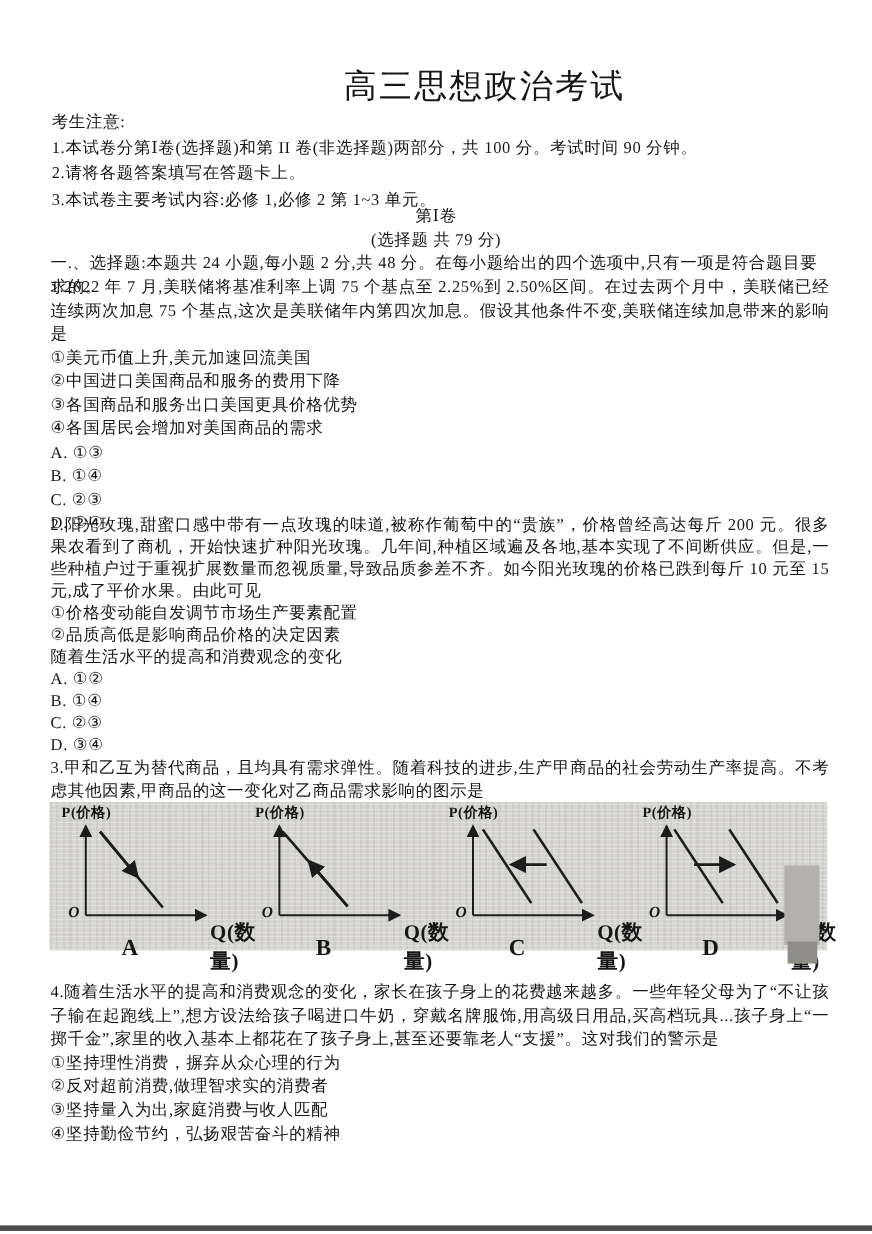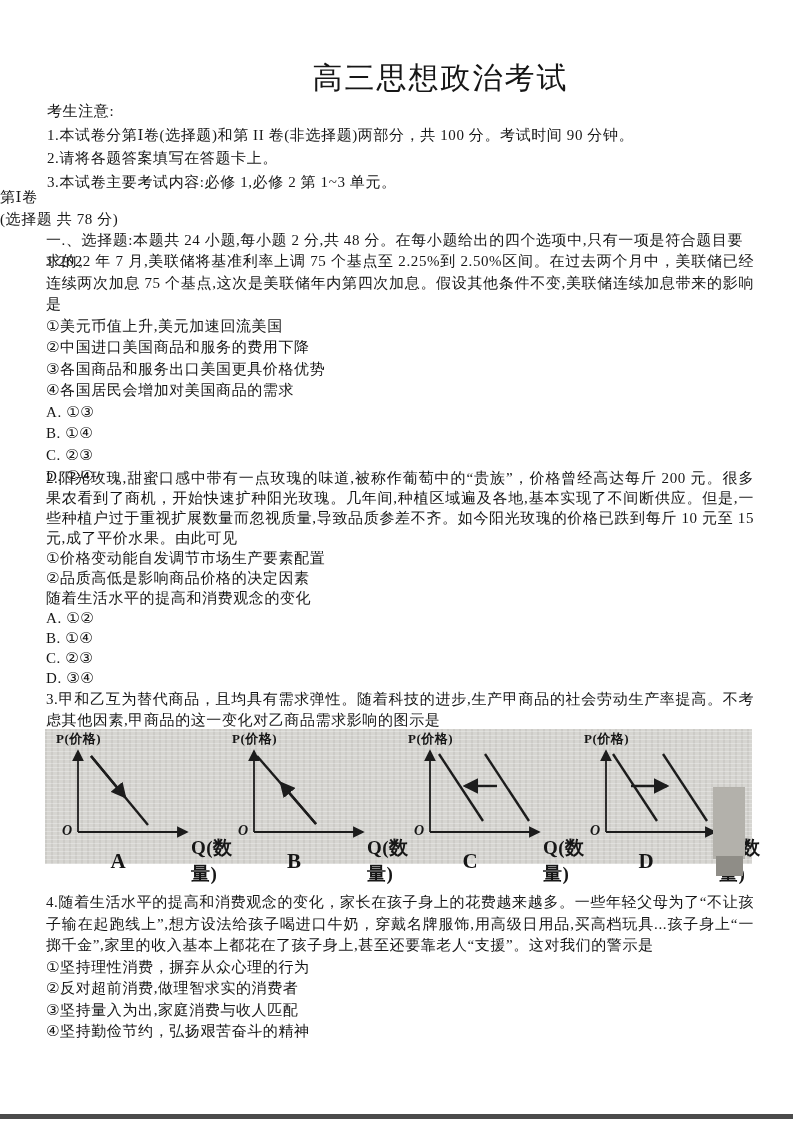--- a/index.html
+++ b/index.html
@@ -2,21 +2,21 @@
 <html><head>
 <meta charset="utf-8">
 <style>
   html,body { margin:0; padding:0; background:#e8e8e8; }
   .page {
     position:relative; width:793px; height:1122px; margin:0 auto;
     background:#ffffff; overflow:hidden;
     font-family:"Liberation Serif","DejaVu Serif","DejaVu Sans",serif;
     color:#161616;
   }
-  .center { text-align:left; }
+  .center { text-align:center; }
   .exam-title {
     position:absolute; top:58px; left:0; width:100%;
     text-align:center; font-size:30px; letter-spacing:2px; font-weight:500;padding-left:44px;
   }
   .body-text { font-size:15px; letter-spacing:0.6px; }
   .notice-block { position:absolute; top:100px; left:47px; width:710px; line-height:23.5px; }
   .vol-title    { position:absolute; top:187px; left:0; width:100%; line-height:20px; }
   .vol-subtitle { position:absolute; top:209px; left:0; width:100%; line-height:20px; }
   .instruction  { position:absolute; top:230px; left:46px; width:710px; line-height:21px; }
   .qblock { position:absolute; left:46px; width:708px; }
@@ -63,21 +63,21 @@
   <div class="exam-title">高三思想政治考试</div>
 
   <div class="notice-block body-text">
     <div>考生注意:</div>
     <div>1.本试卷分第Ⅰ卷(选择题)和第 II 卷(非选择题)两部分，共 100 分。考试时间 90 分钟。</div>
     <div>2.请将各题答案填写在答题卡上。</div>
     <div>3.本试卷主要考试内容:必修 1,必修 2 第 1~3 单元。</div>
   </div>
 
   <div class="vol-title center body-text">第Ⅰ卷</div>
-  <div class="vol-subtitle center body-text">(选择题 共 78 分)</div>
+  <div class="vol-subtitle center body-text">(选择题 共 79 分)</div>
   <div class="instruction body-text">一.、选择题:本题共 24 小题,每小题 2 分,共 48 分。在每小题给出的四个选项中,只有一项是符合题目要求的。</div>
 
   <div class="qblock q1 body-text">
     <div class="stem">1.2022 年 7 月,美联储将基准利率上调 75 个基点至 2.25%到 2.50%区间。在过去两个月中，美联储已经连续两次加息 75 个基点,这次是美联储年内第四次加息。假设其他条件不变,美联储连续加息带来的影响是</div>
     <div>①美元币值上升,美元加速回流美国</div>
     <div>②中国进口美国商品和服务的费用下降</div>
     <div>③各国商品和服务出口美国更具价格优势</div>
     <div>④各国居民会增加对美国商品的需求</div>
     <div>A. ①③</div>
     <div>B. ①④</div>

